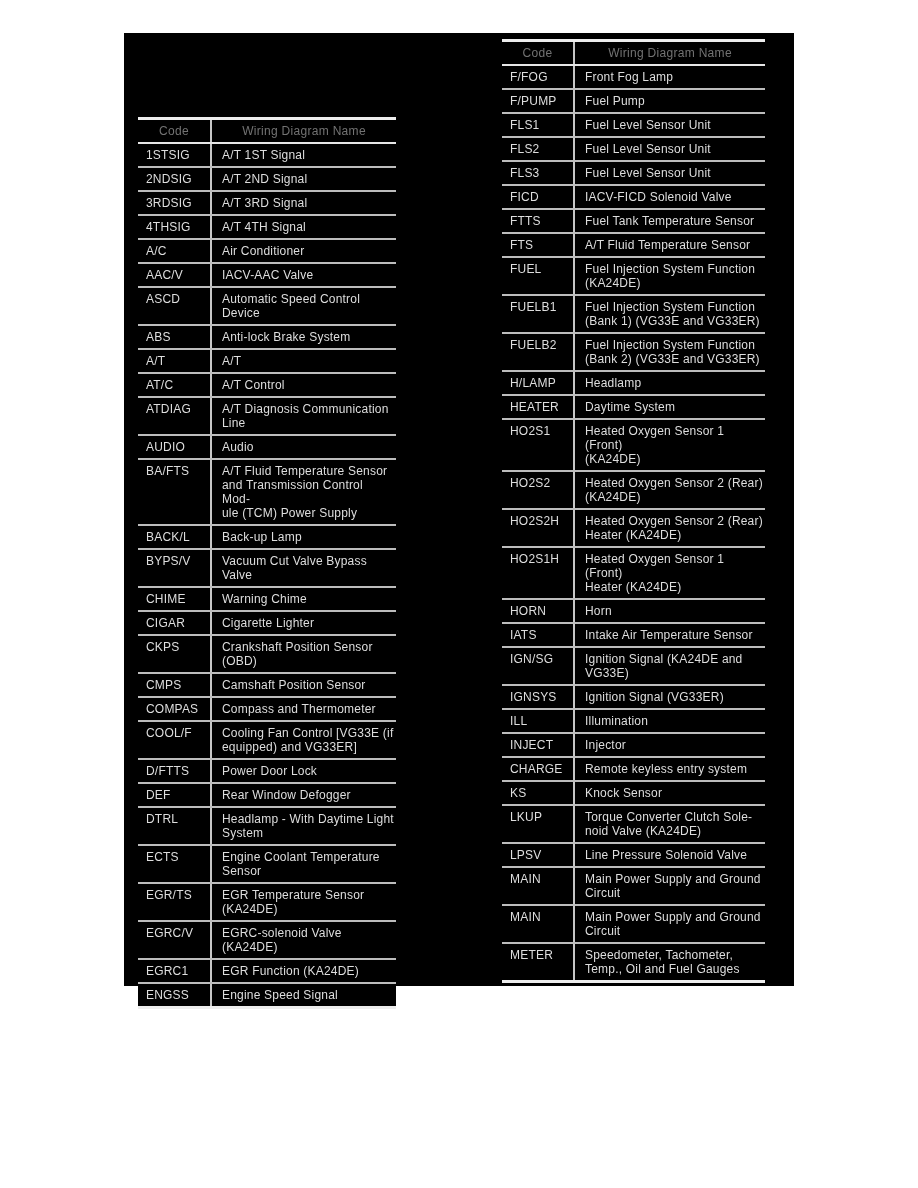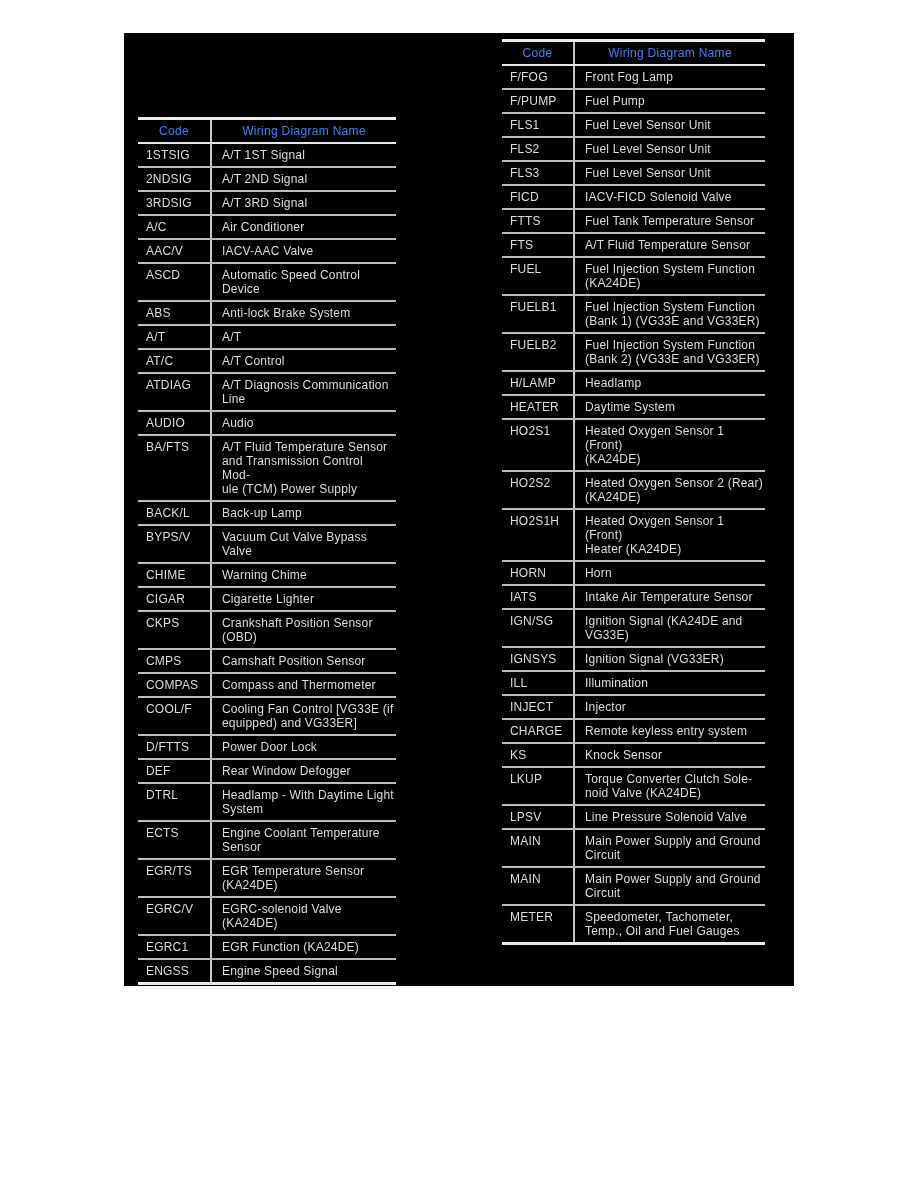--- a/index.html
+++ b/index.html
@@ -37,21 +37,21 @@
     left: 14px;
     top: 84px;
     width: 258px;
   }
   table.code-table.right {
     left: 378px;
     top: 6px;
     width: 263px;
   }
   table.code-table th {
-    color: #3b82f6;
+    color: #737373;
     font-size: 12px;
     line-height: 14px;
     font-weight: normal;
     text-align: center;
     padding: 4px 2px;
     border-bottom: 2px solid #e6e6e6;
     letter-spacing: 0.3px;
   }
   table.code-table td {
     color: #dedede;
@@ -101,20 +101,24 @@
           <tr>
             <td class="col-code">2NDSIG</td>
             <td class="name-cell">A/T 2ND Signal</td>
           </tr>
 
           <tr>
             <td class="col-code">3RDSIG</td>
             <td class="name-cell">A/T 3RD Signal</td>
           </tr>
 
+          <tr>
+            <td class="col-code">4THSIG</td>
+            <td class="name-cell">A/T 4TH Signal</td>
+          </tr>
 
           <tr>
             <td class="col-code">A/C</td>
             <td class="name-cell">Air Conditioner</td>
           </tr>
 
           <tr>
             <td class="col-code">AAC/V</td>
             <td class="name-cell">IACV-AAC Valve</td>
           </tr>
@@ -331,20 +335,25 @@
             <td class="name-cell">Heated Oxygen Sensor 1 (Front)
 (KA24DE)</td>
           </tr>
 
           <tr>
             <td class="col-code">HO2S2</td>
             <td class="name-cell">Heated Oxygen Sensor 2 (Rear)
 (KA24DE)</td>
           </tr>
 
+          <tr>
+            <td class="col-code">HO2S2H</td>
+            <td class="name-cell">Heated Oxygen Sensor 2 (Rear)
+Heater (KA24DE)</td>
+          </tr>
 
           <tr>
             <td class="col-code">HO2S1H</td>
             <td class="name-cell">Heated Oxygen Sensor 1 (Front)
 Heater (KA24DE)</td>
           </tr>
 
           <tr>
             <td class="col-code">HORN</td>
             <td class="name-cell">Horn</td>

